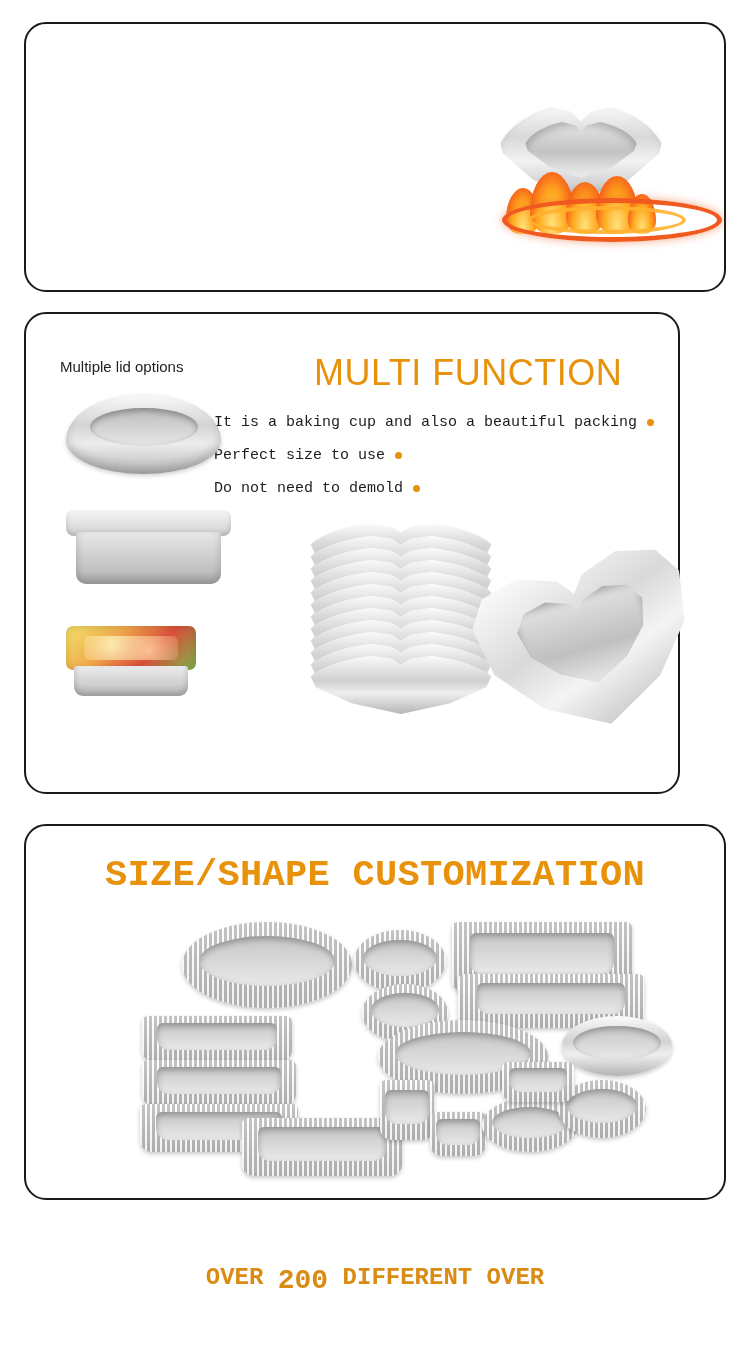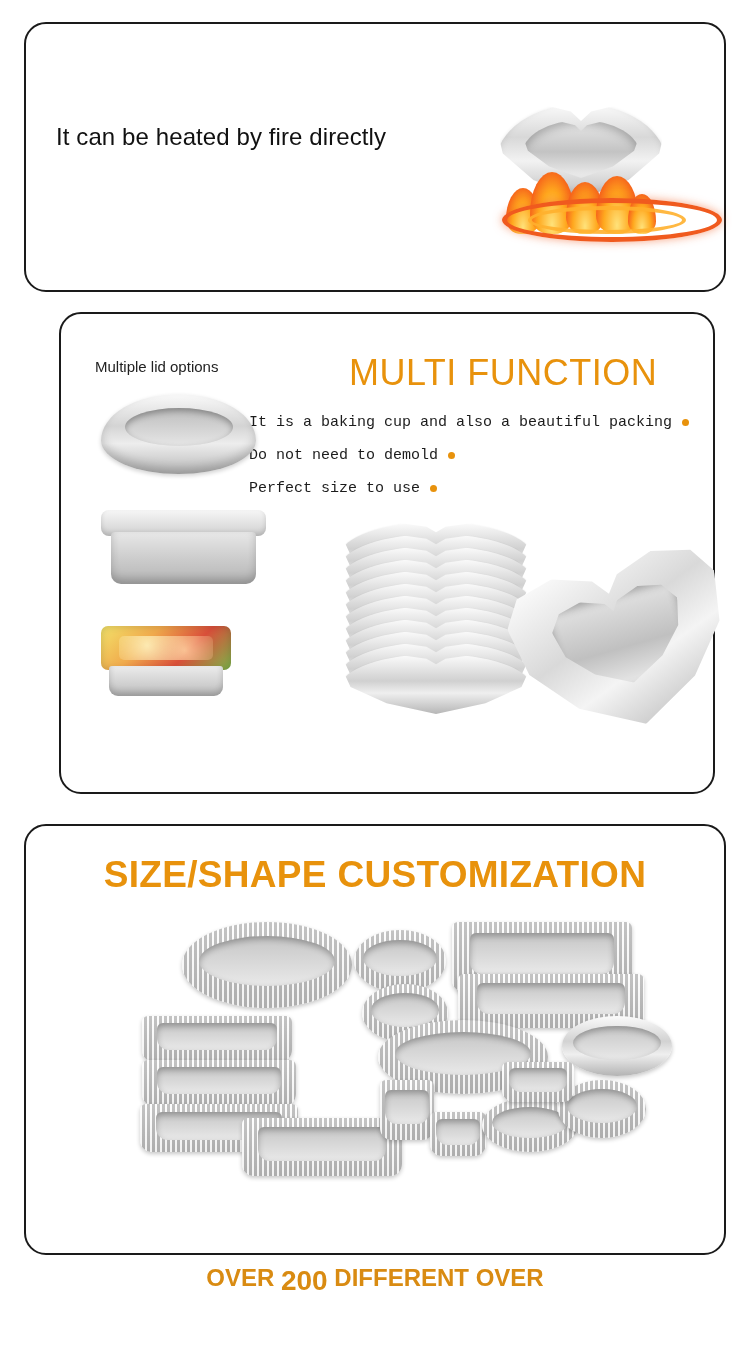--- a/index.html
+++ b/index.html
@@ -120,21 +120,20 @@
     border-radius: 50%;
     opacity: .9;
   }
 
   
   #panel-multi {
     left: 24px;
     top: 312px;
     width: 656px;
     height: 482px;
-    margin-left: 35px;
   }
   .lid-label {
     position: absolute;
     left: 34px;
     top: 44px;
     font-size: 15px;
     color: #222;
   }
   .multi-title {
     position: absolute;
@@ -298,21 +297,22 @@
     background: linear-gradient(180deg,#e4e4e4,#c0c0c0 60%,#e8e8e8);
     clip-path: polygon(0% 24%, 9% 6%, 27% 0%, 45% 9%, 50% 19%, 55% 9%, 73% 0%, 91% 6%, 100% 24%, 95% 53%, 77% 80%, 50% 100%, 23% 80%, 5% 53%);
     box-shadow: inset 0 4px 9px rgba(0,0,0,.3);
   }
 
   
   #panel-size {
     left: 24px;
     top: 824px;
     width: 702px;
-    height: 431px;
+    height: 376px;
+    font-family: Liberation Mono, monospace;
   }
   .size-title {
     position: absolute;
     left: 0; right: 0;
     top: 28px;
     text-align: center;
     font-size: 37px;
     font-weight: bold;
     color: #e8920c;
     letter-spacing: .3px;
@@ -371,21 +371,20 @@
                       linear-gradient(180deg,#fafafa,#c9c9c9);
   }
 </style>
 </head>
 <body>
 
 <div class="page">
 
   <div class="card" id="panel-thermal">
     <div class="thermal-text">
-      <div>It can be heated by fire directly</div>
     </div>
 
     <div class="fire-wrap">
       <div class="heart-tray">
         <div class="heart-outer"></div>
         <div class="heart-inner"></div>
       </div>
       <div class="flames">
         <div class="flame f1"></div>
         <div class="flame f2"></div>
@@ -397,22 +396,22 @@
       </div>
     </div>
   </div>
 
   <div class="card" id="panel-multi">
     <div class="lid-label">Multiple lid options</div>
     <div class="multi-title">MULTI FUNCTION</div>
 
     <div class="bullets">
       <div class="bullet"><span>It is a baking cup and also a beautiful packing</span><span class="dot"></span></div>
+      <div class="bullet"><span>Perfect size to use</span><span class="dot"></span></div>
       <div class="bullet"><span>Do not need to demold</span><span class="dot"></span></div>
-      <div class="bullet"><span>Perfect size to use</span><span class="dot"></span></div>
     </div>
 
     <div class="lid lid-round">
       <div class="round-body"></div>
       <div class="round-inner"></div>
     </div>
 
     <div class="lid lid-rect">
       <div class="rect-lid"></div>
       <div class="rect-body"></div>

